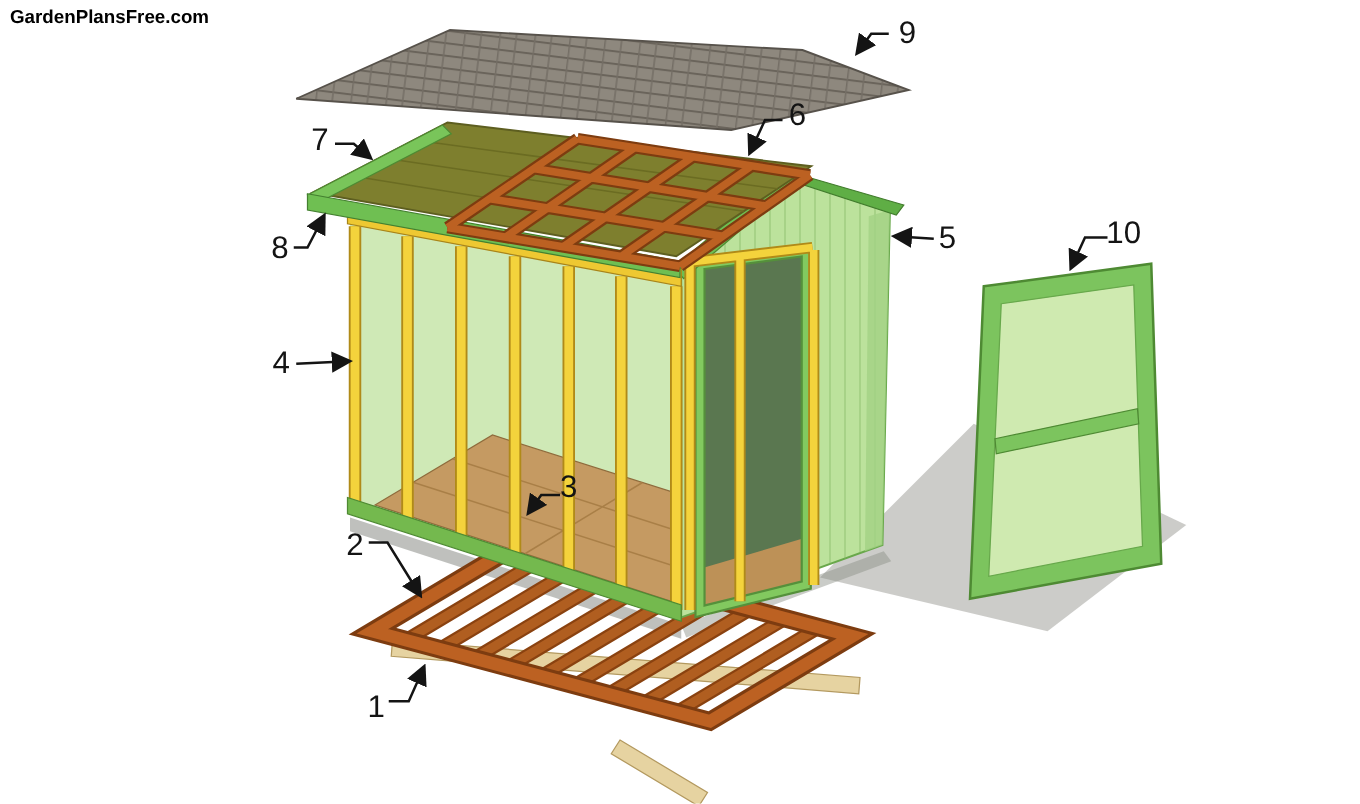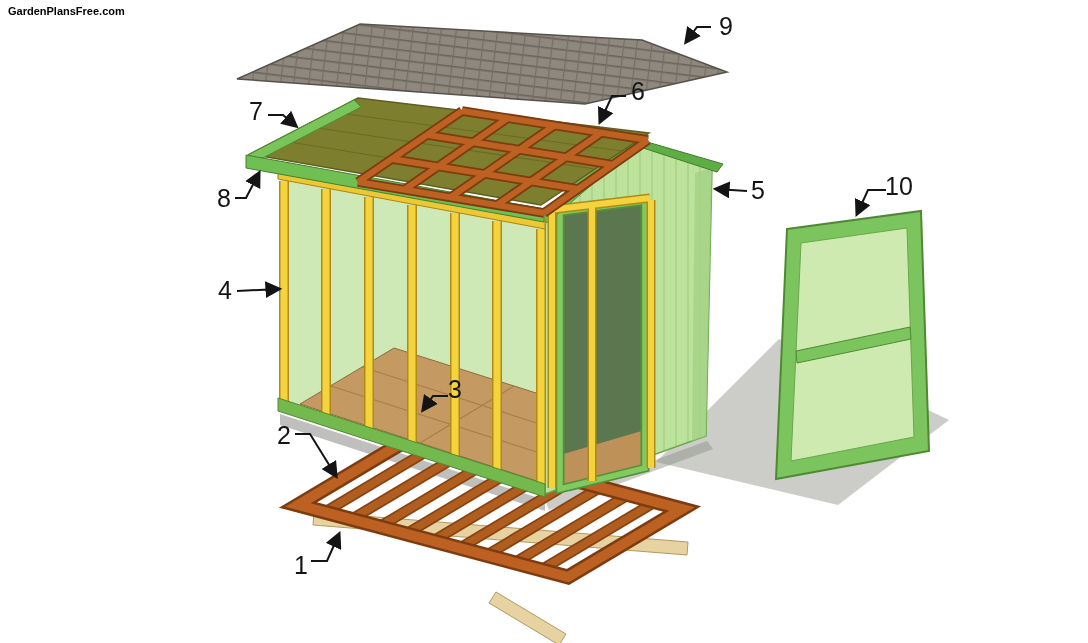--- a/index.html
+++ b/index.html
@@ -1,19 +1,19 @@
 <!DOCTYPE html>
 <html><head>
 <meta charset="utf-8">
 <style>
   html,body{margin:0;padding:0;background:#fff;}
   .stage{position:relative;width:1088px;height:643px;background:#ffffff;overflow:hidden;
          font-family:"Liberation Sans",sans-serif;}
   .stage svg{position:absolute;left:0;top:0;}
-  .watermark{position:absolute;left:8px;top:5px;font-size:11px;font-weight:700;color:#000;}
+  .watermark{position:absolute;left:8px;top:5px;font-size:15px;font-weight:700;color:#000;}
   .arrow{fill:none;stroke:#141414;stroke-width:2;}
   .co{font-family:"Liberation Sans",sans-serif;font-size:25px;fill:#141414;
       text-anchor:middle;dominant-baseline:middle;}
 </style>
 </head>
 <body>
 
 <div class="stage">
   <svg width="1088" height="643" viewBox="0 0 1088 643">
     <defs>

